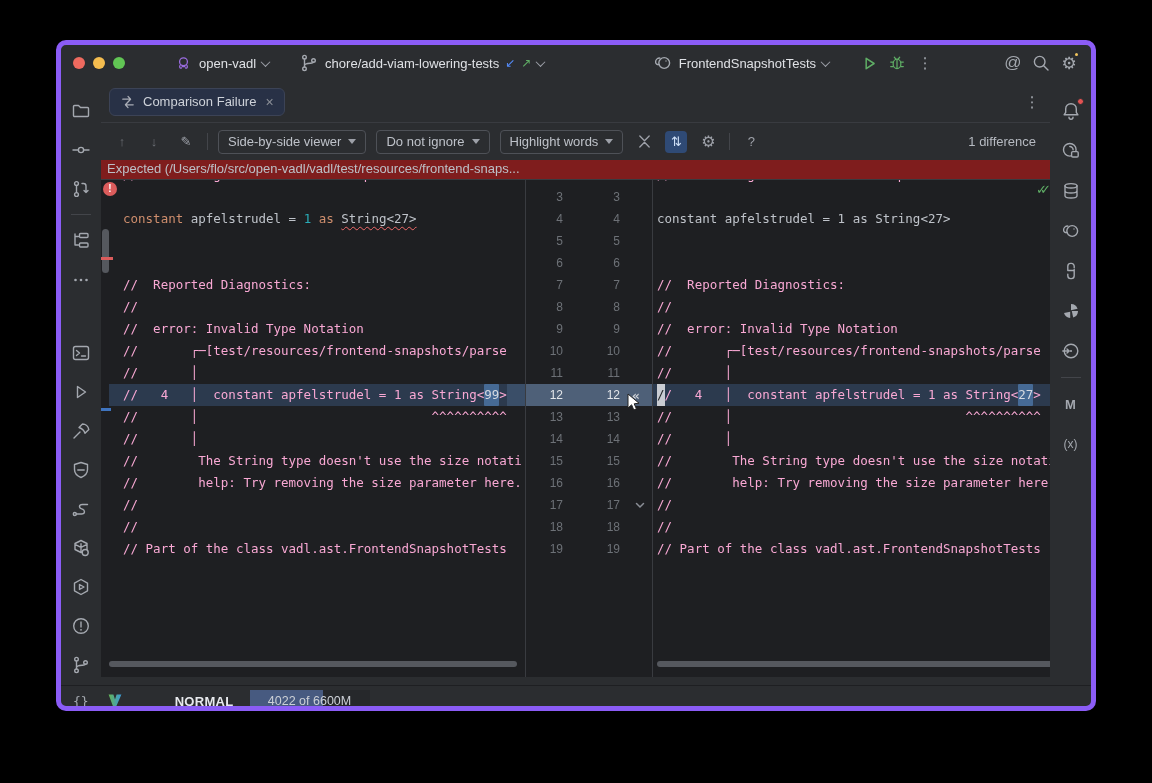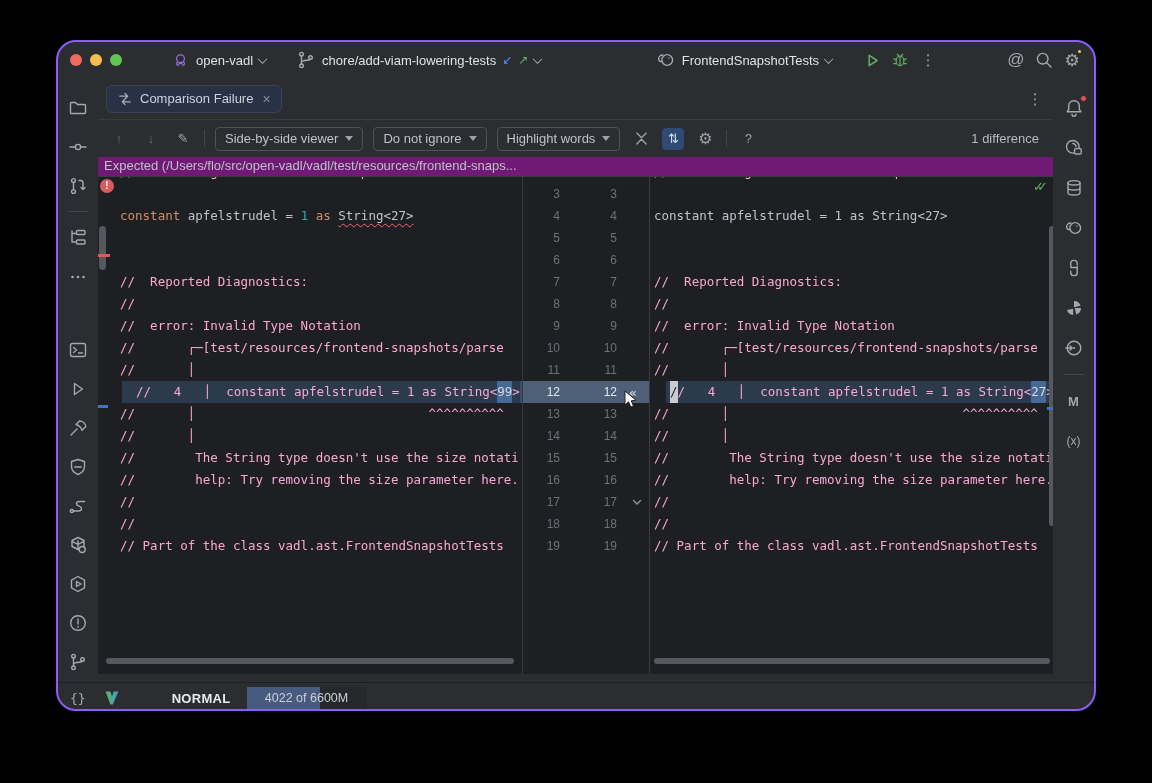--- a/index.html
+++ b/index.html
@@ -1,19 +1,19 @@
 <!DOCTYPE html>
 <html style="--c-diff-row: #2c3a4e; --c-diff-trail: #3a4e68; --c-diff-word: #466a95; --c-diff-gutter-row: #4e6078; --c-error-red: #db5c5c; --c-ok-green: #5fad65; --c-keyword-orange: #cf8e6d; --c-number-cyan: #2aacb8; --c-memory-fill: #475a80; --c-notification-yellow: #f2c55c; --c-branch-arrow-blue: #548af7; --c-tab-bg: #283146; --c-traffic-red: #ee6a5f; --c-traffic-yellow: #f5bd4f; --c-traffic-green: #61c554;"><head>
 <meta charset="utf-8">
 <style>
   * { margin:0; padding:0; box-sizing:border-box; }
   html,body { width:1152px; height:783px; background:#000; overflow:hidden;
               font-family:"Liberation Sans", sans-serif; }
   #window { position:absolute; left:56px; top:40px; width:1040px; height:671px;
-            background:#2b2d30; border-radius:20px; border:2px solid #8b5cf6;
+            background:#2b2d30; border-radius:10px; border:5px solid #8b5cf6;
             box-shadow:0 30px 90px rgba(0,0,0,.85); overflow:hidden; }
 
   
   .titlebar { height:36px; display:flex; align-items:center; padding:0 12px; gap:8px;
               color:#dfe1e5; font-size:13px; }
   .lights { display:flex; gap:8px; margin-right:40px; }
   .light { width:12px; height:12px; border-radius:50%; }
   .tb-group { display:flex; align-items:center; gap:6px; }
   .tb-label { color:#dfe1e5; }
   .chev { width:7px; height:7px; border-right:1.5px solid #9da0a8; border-bottom:1.5px solid #9da0a8;
@@ -57,39 +57,39 @@
   .tool-ic.dim { color:#6e7177; }
   .tool-ic.active { background:#2f4a75; border-radius:4px; color:#cfe0f7; }
   .vsep { width:1px; height:17px; background:#43454a; }
   .dd { display:flex; align-items:center; gap:7px; height:24px; padding:0 9px;
         border:1px solid #4e5157; border-radius:4px; color:#bec2c9; }
   .tri { width:0; height:0; border-left:4px solid transparent; border-right:4px solid transparent;
          border-top:5px solid #9da0a8; }
   .diff-count { margin-left:auto; color:#b6bac1; padding-right:4px; }
 
   
-  .diffhead { height:20px; position:relative; background:#701a75; border-bottom:1px solid #393b40;
+  .diffhead { height:20px; position:relative; background:#7f1d1d; border-bottom:1px solid #393b40;
               font-size:13px; color:#bcc0c7; }
   .diffhead .lefttitle { position:absolute; left:6px; top:1px; white-space:nowrap; overflow:hidden; max-width:480px; }
   .diffhead .actual { position:absolute; left:499px; top:1px; display:flex; gap:8px; align-items:center;margin-top:37px; }
 
   
   .diffarea { position:relative; height:497px; background:#1e1f22; overflow:hidden; }
   .pane { position:absolute; top:0; bottom:0; overflow:hidden; }
   .pane .lines { margin-top:-16px; }
   #pane-left  { left:8px;  width:424px; }
   #gutter     { left:424px; width:128px; }
   #pane-right { left:552px; width:407px; }
   .psep { position:absolute; top:0; bottom:0; width:1px; background:#393b40; z-index:5; }
 
   .line { height:22px; display:flex; align-items:stretch; white-space:pre;
           font:12.5px/22px "DejaVu Sans Mono", monospace; }
   #pane-left .line { padding-left:14px; }
   #pane-right .line { padding-left:4px; }
-  .line.sel { background:var(--c-diff-row);margin-left:16px; }
+  .line.sel { background:var(--c-diff-row); }
   .kw  { color:var(--c-keyword-orange); }
   .num { color:var(--c-number-cyan); }
   .def { color:#bfc3ca; }
   .cm  { color:#f9a8d4; }
   .err { color:#bfc3ca; text-decoration:underline wavy #f06a6a 1px; text-underline-offset:3px; }
   .wd  { background:var(--c-diff-word); color:#d6dae1; border-radius:1px; }
   .caret { background:#c9ccd2; color:#1e1f22; }
   .trail { flex:1; background:var(--c-diff-trail); }
 
   .grow { height:22px; display:flex; align-items:center; font-size:12px; color:#6d7177; }

